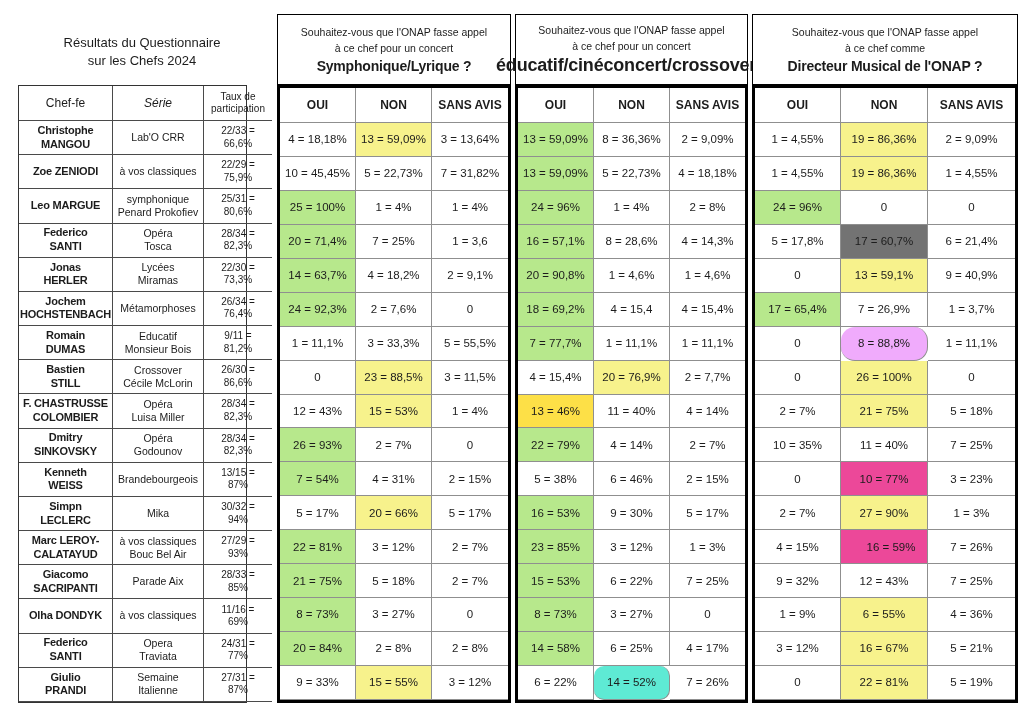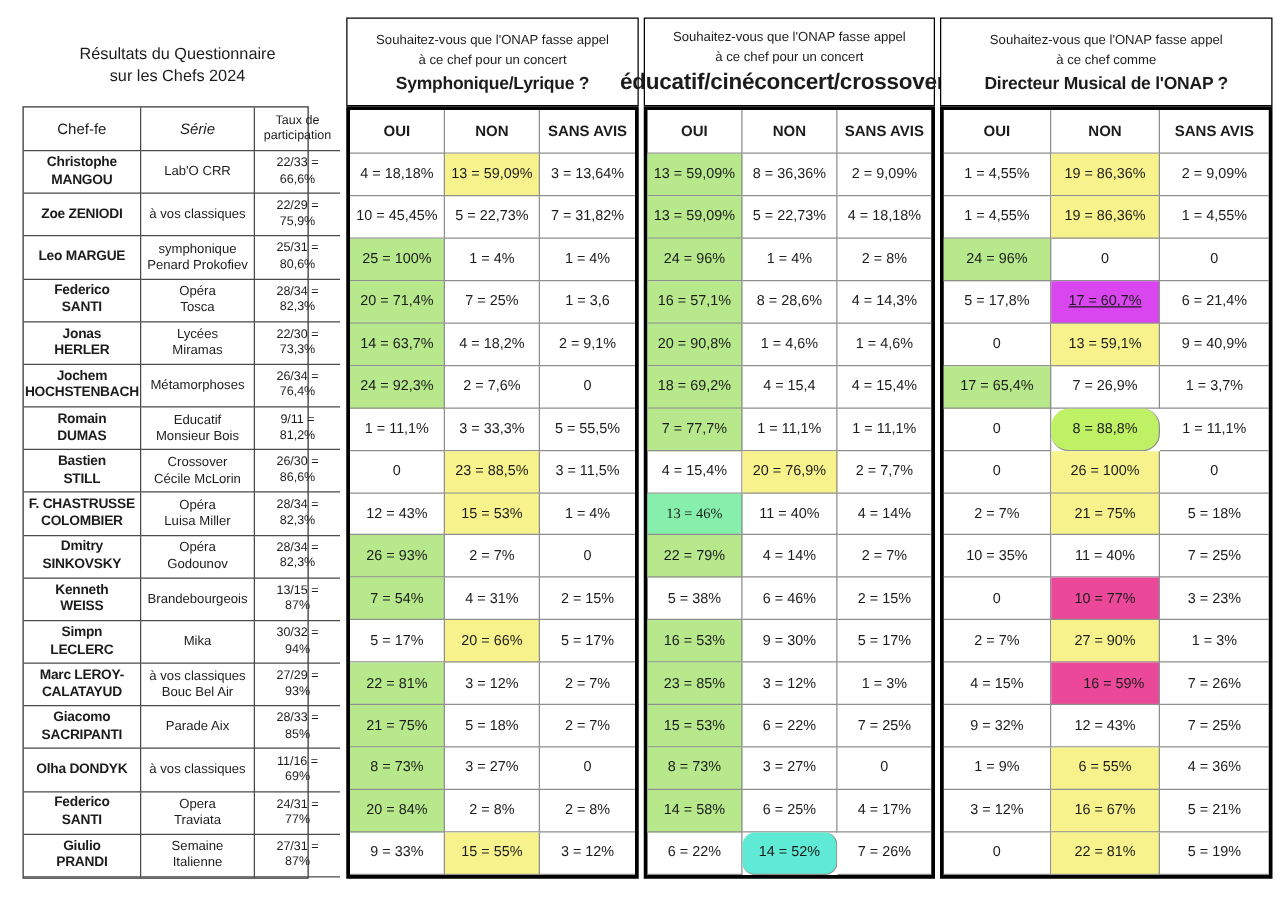--- a/index.html
+++ b/index.html
@@ -229,21 +229,21 @@
       <div class="cell val">1 = 4,6%</div>
       <div class="cell val" style="background: rgb(183, 232, 140);">18 = 69,2%</div>
       <div class="cell val">4 = 15,4</div>
       <div class="cell val">4 = 15,4%</div>
       <div class="cell val" style="background: rgb(183, 232, 140);">7 = 77,7%</div>
       <div class="cell val">1 = 11,1%</div>
       <div class="cell val">1 = 11,1%</div>
       <div class="cell val">4 = 15,4%</div>
       <div class="cell val" style="background: rgb(247, 242, 140);">20 = 76,9%</div>
       <div class="cell val">2 = 7,7%</div>
-      <div class="cell val" style="background: #86efac; font-family: Liberation Serif, serif;">13 = 46%</div>
+      <div class="cell val" style="background: #fde047;">13 = 46%</div>
       <div class="cell val">11 = 40%</div>
       <div class="cell val">4 = 14%</div>
       <div class="cell val" style="background: rgb(183, 232, 140);">22 = 79%</div>
       <div class="cell val">4 = 14%</div>
       <div class="cell val">2 = 7%</div>
       <div class="cell val">5 = 38%</div>
       <div class="cell val">6 = 46%</div>
       <div class="cell val">2 = 15%</div>
       <div class="cell val" style="background: rgb(183, 232, 140);">16 = 53%</div>
       <div class="cell val">9 = 30%</div>
@@ -272,30 +272,30 @@
   <div class="cell val">1 = 4,55%</div>
       <div class="cell val" style="background: rgb(247, 242, 140);">19 = 86,36%</div>
       <div class="cell val">2 = 9,09%</div>
       <div class="cell val">1 = 4,55%</div>
       <div class="cell val" style="background: rgb(247, 242, 140);">19 = 86,36%</div>
       <div class="cell val">1 = 4,55%</div>
       <div class="cell val" style="background: rgb(183, 232, 140);">24 = 96%</div>
       <div class="cell val">0</div>
       <div class="cell val">0</div>
       <div class="cell val">5 = 17,8%</div>
-      <div class="cell val" style="background: #d946ef; text-decoration: underline;">17 = 60,7%</div>
+      <div class="cell val" style="background: #737373;">17 = 60,7%</div>
       <div class="cell val">6 = 21,4%</div>
       <div class="cell val">0</div>
       <div class="cell val" style="background: rgb(247, 242, 140);">13 = 59,1%</div>
       <div class="cell val">9 = 40,9%</div>
       <div class="cell val" style="background: rgb(183, 232, 140);">17 = 65,4%</div>
       <div class="cell val">7 = 26,9%</div>
       <div class="cell val">1 = 3,7%</div>
       <div class="cell val">0</div>
-      <div class="cell val" style="background: #bef264; border-radius: 14px;">8 = 88,8%</div>
+      <div class="cell val" style="background: #f0abfc; border-radius: 14px;">8 = 88,8%</div>
       <div class="cell val">1 = 11,1%</div>
       <div class="cell val">0</div>
       <div class="cell val" style="background: rgb(247, 242, 140);">26 = 100%</div>
       <div class="cell val">0</div>
       <div class="cell val">2 = 7%</div>
       <div class="cell val" style="background: rgb(247, 242, 140);">21 = 75%</div>
       <div class="cell val">5 = 18%</div>
       <div class="cell val">10 = 35%</div>
       <div class="cell val">11 = 40%</div>
       <div class="cell val">7 = 25%</div>

